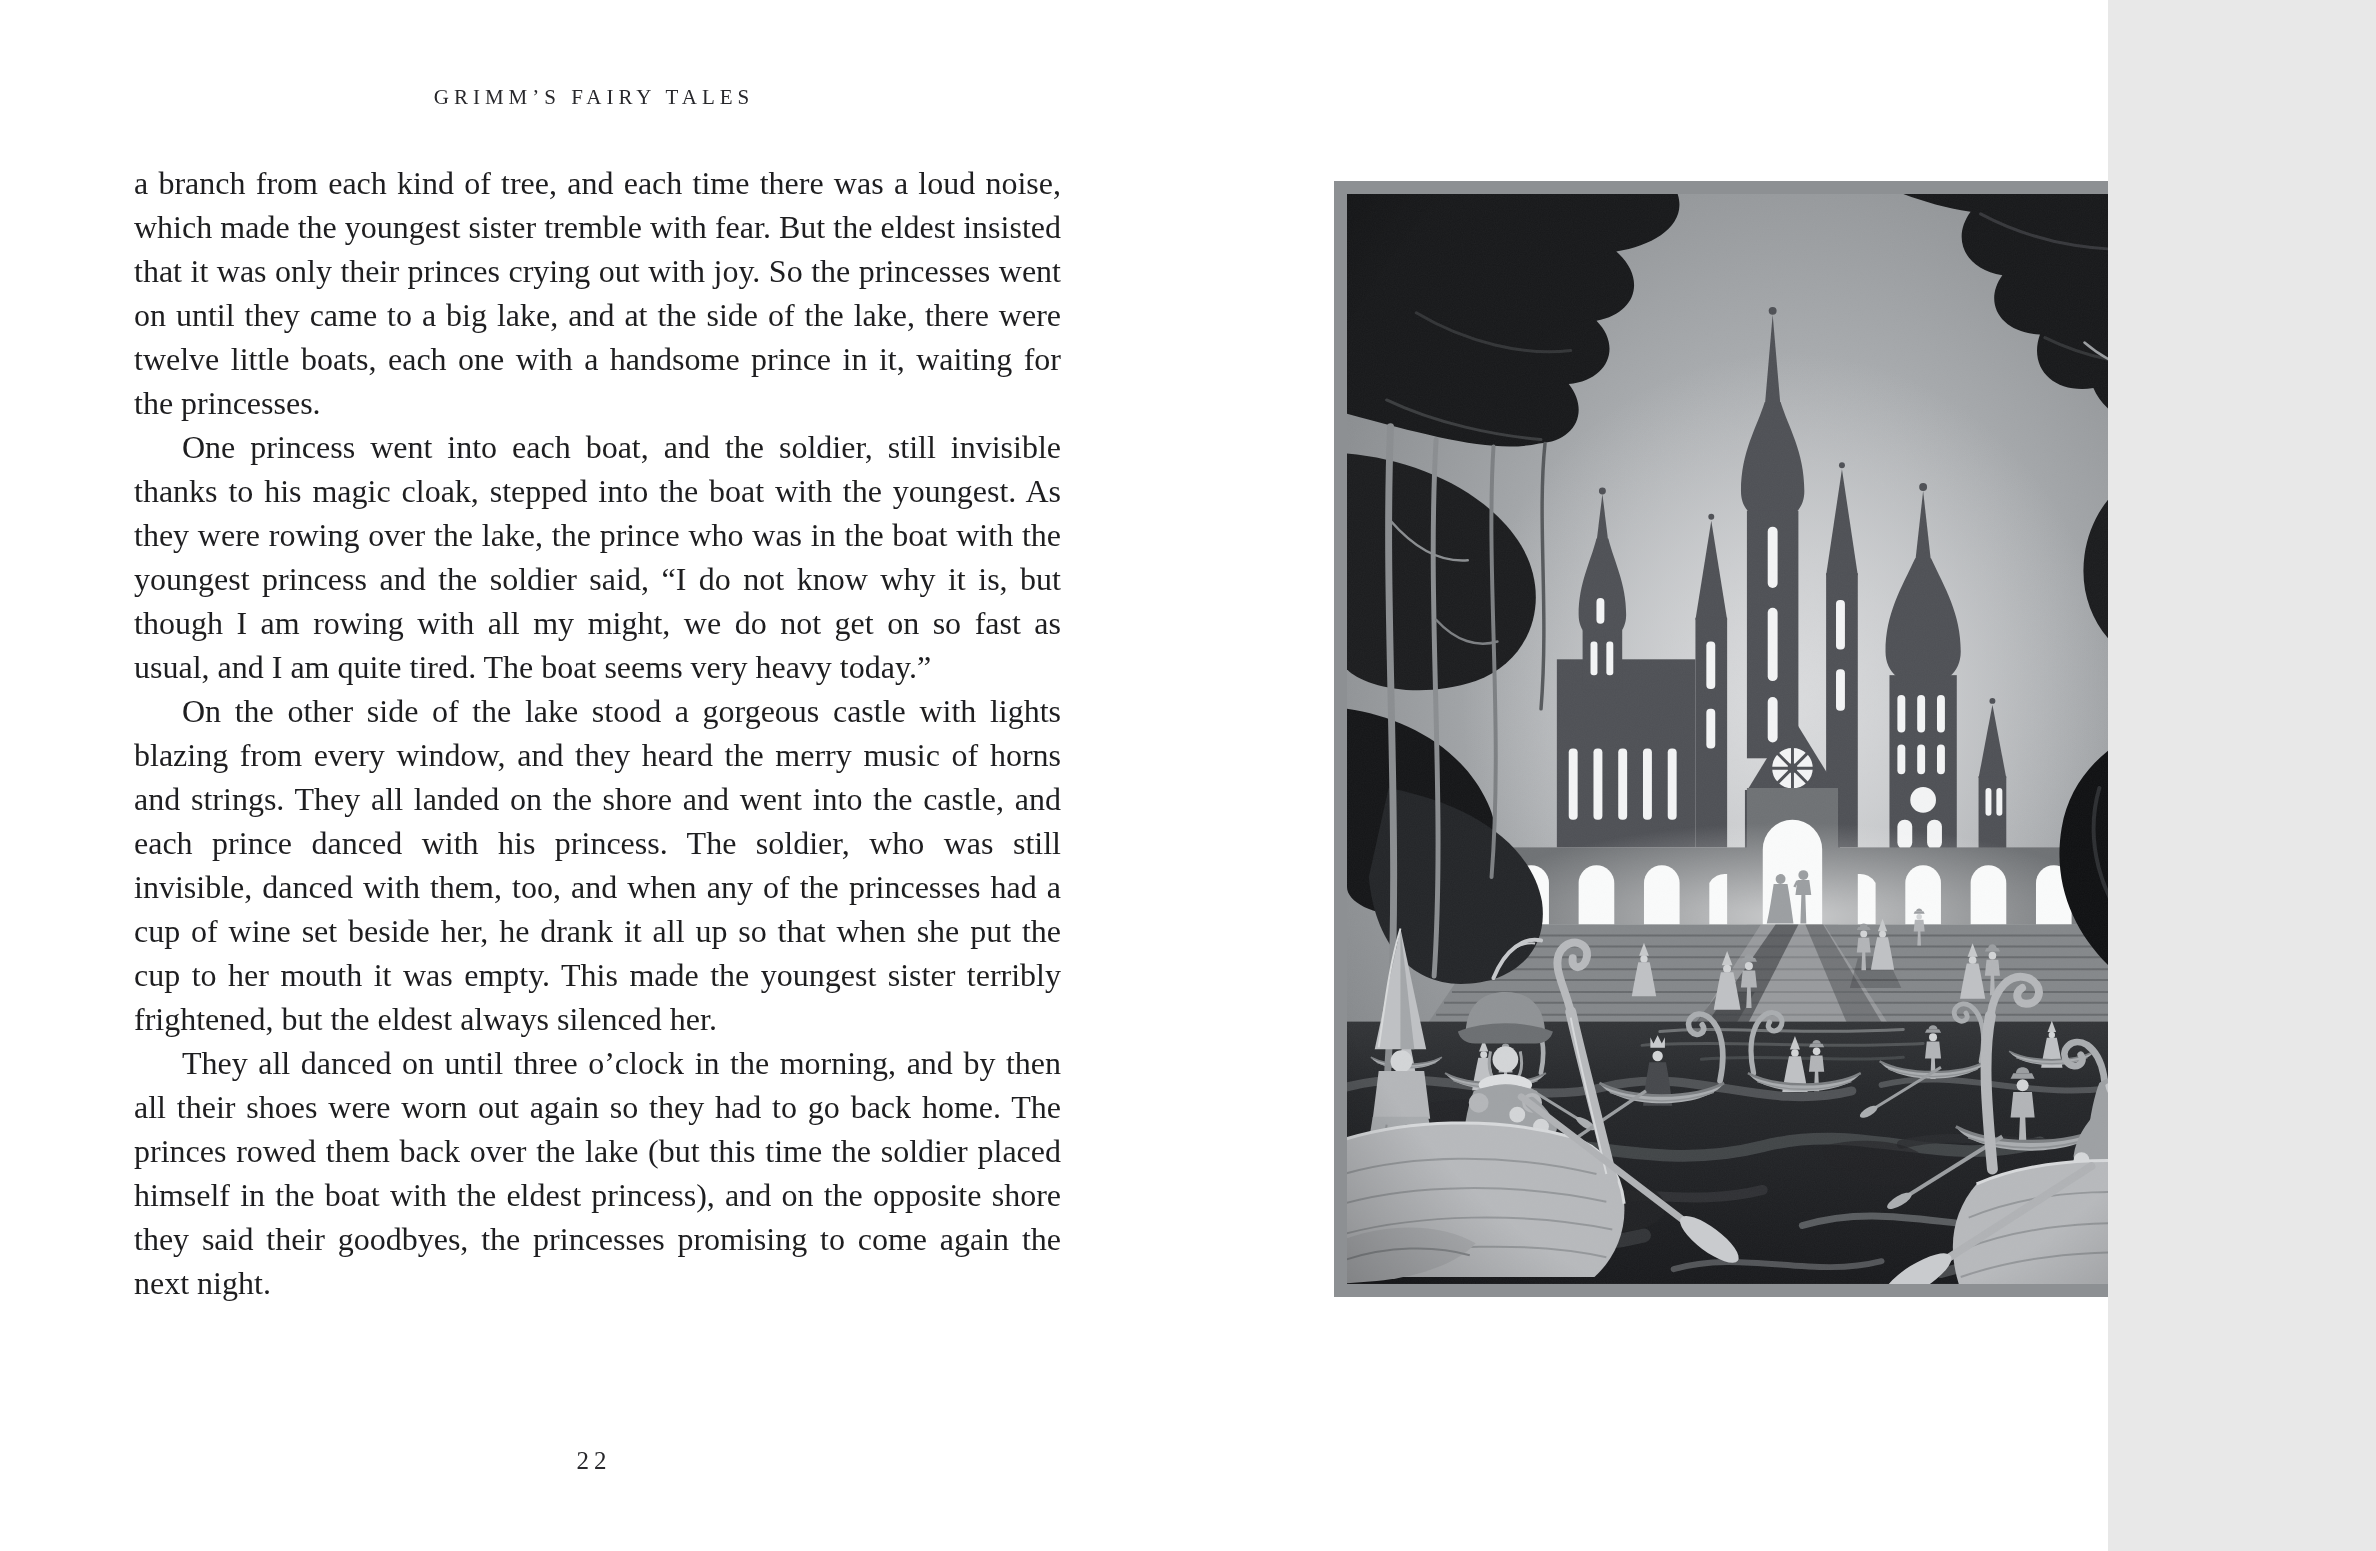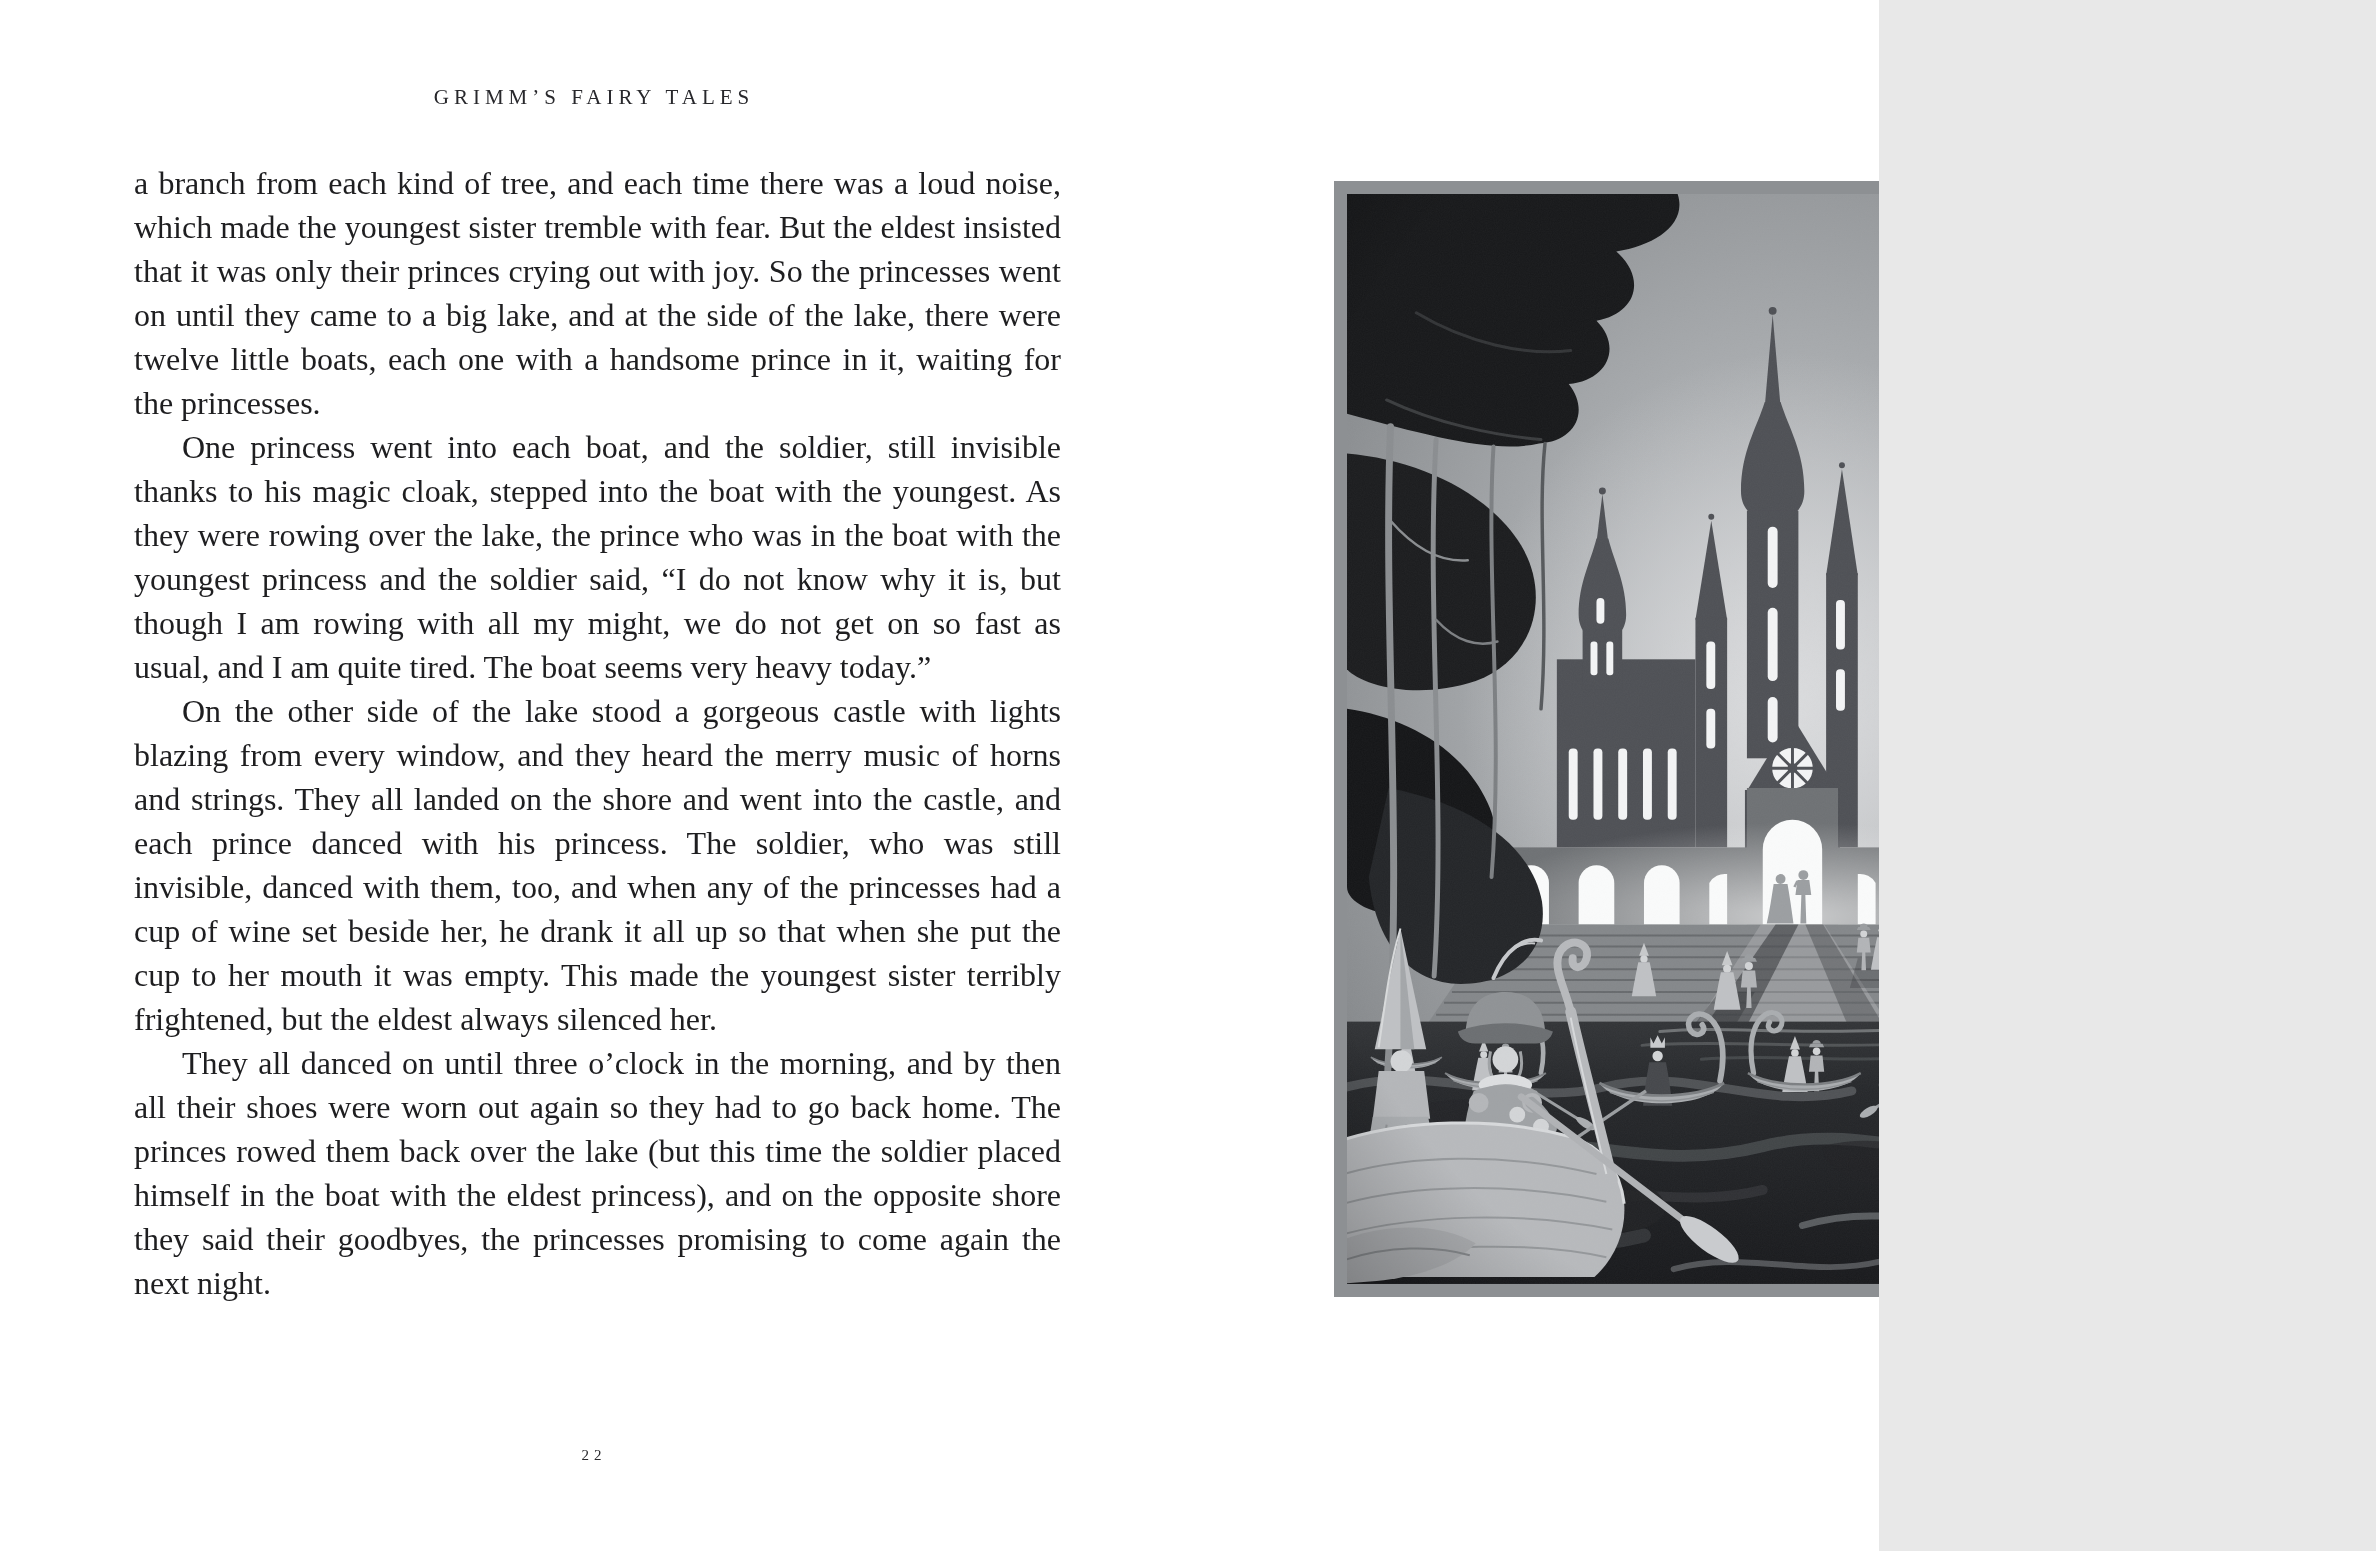--- a/index.html
+++ b/index.html
@@ -2,41 +2,41 @@
 <html style="--paper: #ffffff; --ink: #1e1e20; --frame: #8d9093;"><head>
 <meta charset="utf-8">
 <style>
   :root{
     --paper:#ffffff;
     --ink:#1e1e20;
     --frame:#8d9093;
   }
   html,body{margin:0;padding:0;background:#e8e8e8;}
   .spread{
-    position:relative;width:1879px;height:1551px;background:var(--paper);
+    position:relative;width:2108px;height:1551px;background:var(--paper);
     font-family:"Liberation Serif","DejaVu Serif",serif;color:var(--ink);
     overflow:hidden;
   }
   .page{position:absolute;top:0;width:1188px;height:1551px;}
   .page-left{left:0;}
   .page-right{left:1188px;}
   .running-head{
     position:absolute;top:85px;left:0;width:100%;text-align:center;
     font-size:21px;letter-spacing:5px;color:#28282c;white-space:nowrap;
   }
   .body-text{
     position:absolute;left:134px;top:161px;width:927px;
     font-size:32px;line-height:44px;text-align:justify;
     text-justify:inter-word;color:var(--ink);
   }
   .body-text p{margin:0;padding:0;}
   .body-text p + p{text-indent:48px;}
   .folio{
     position:absolute;top:1447px;left:0;width:100%;text-align:center;
-    font-size:15px;letter-spacing:5px;color:#28282c;
+    font-size:25px;letter-spacing:5px;color:#28282c;
   }
   .illo-frame{
     position:absolute;left:146px;top:181px;width:883px;height:1090px;
     border:13px solid var(--frame);box-sizing:content-box;background:#9b9ea1;
   }
   .illo-frame svg{display:block;width:883px;height:1090px;}
 </style>
 </head>
 <body>
 

